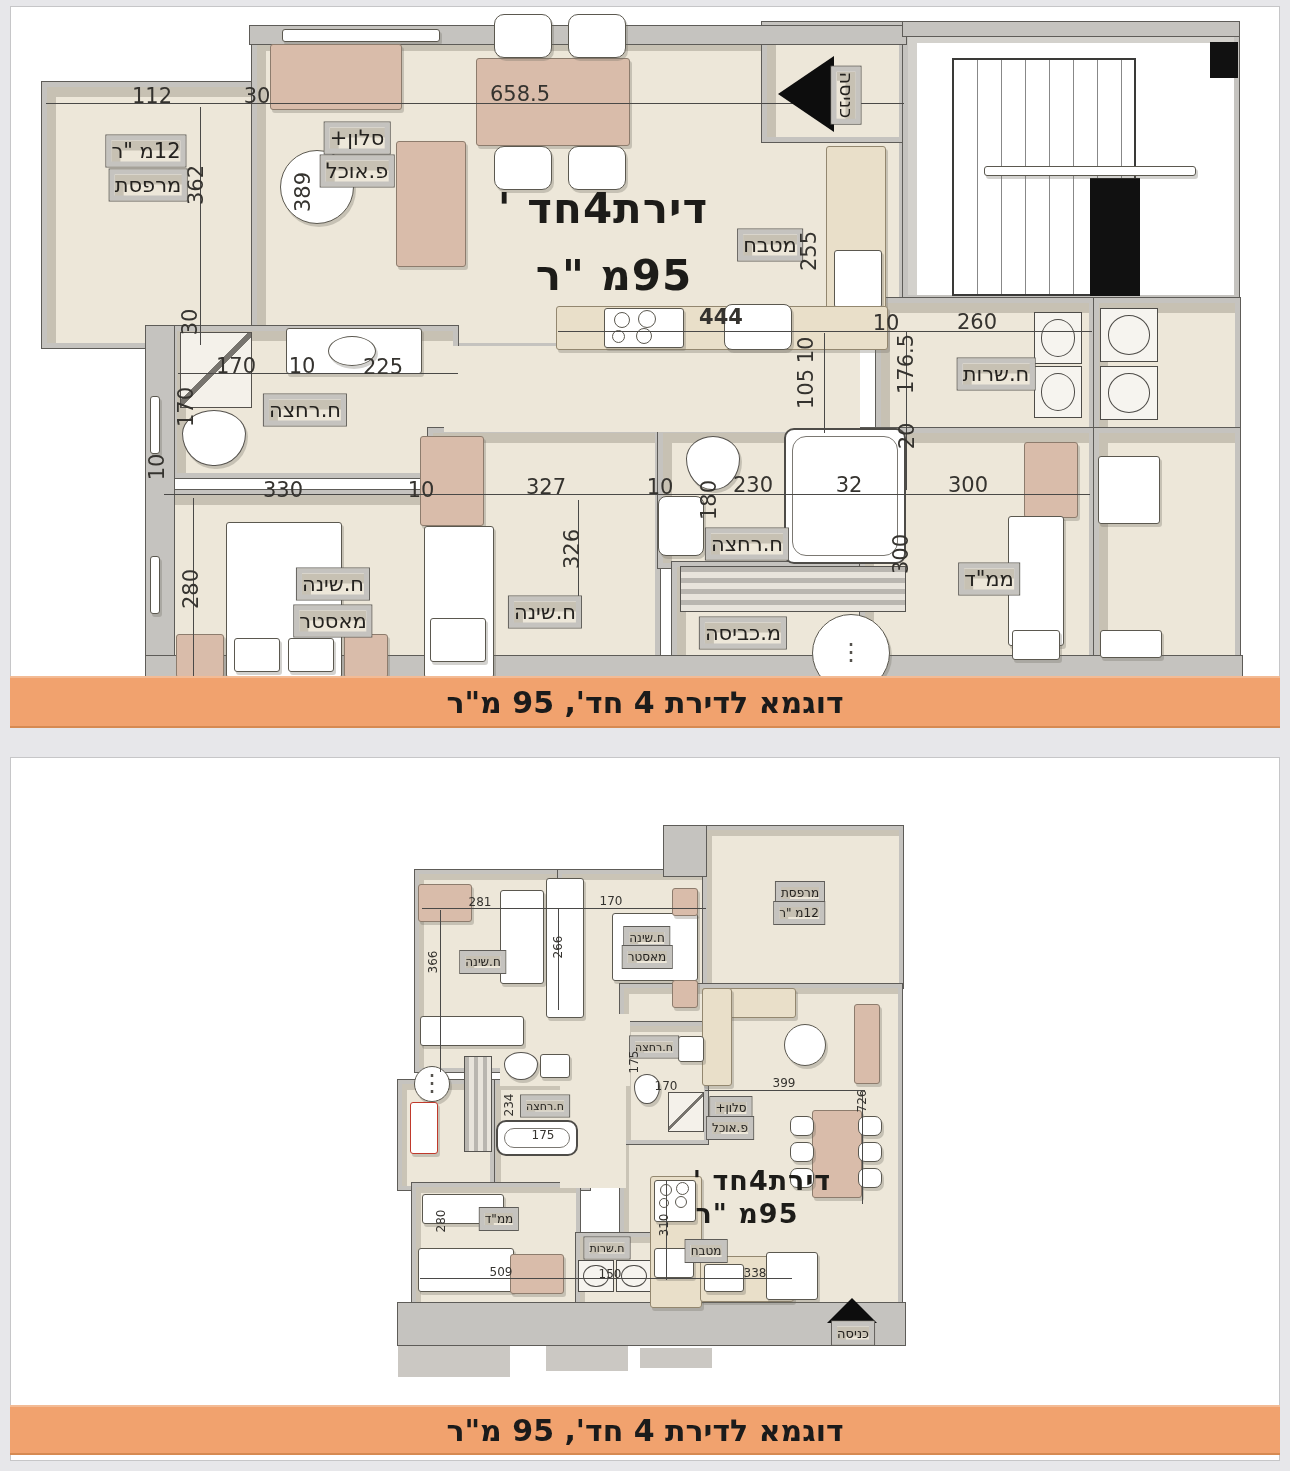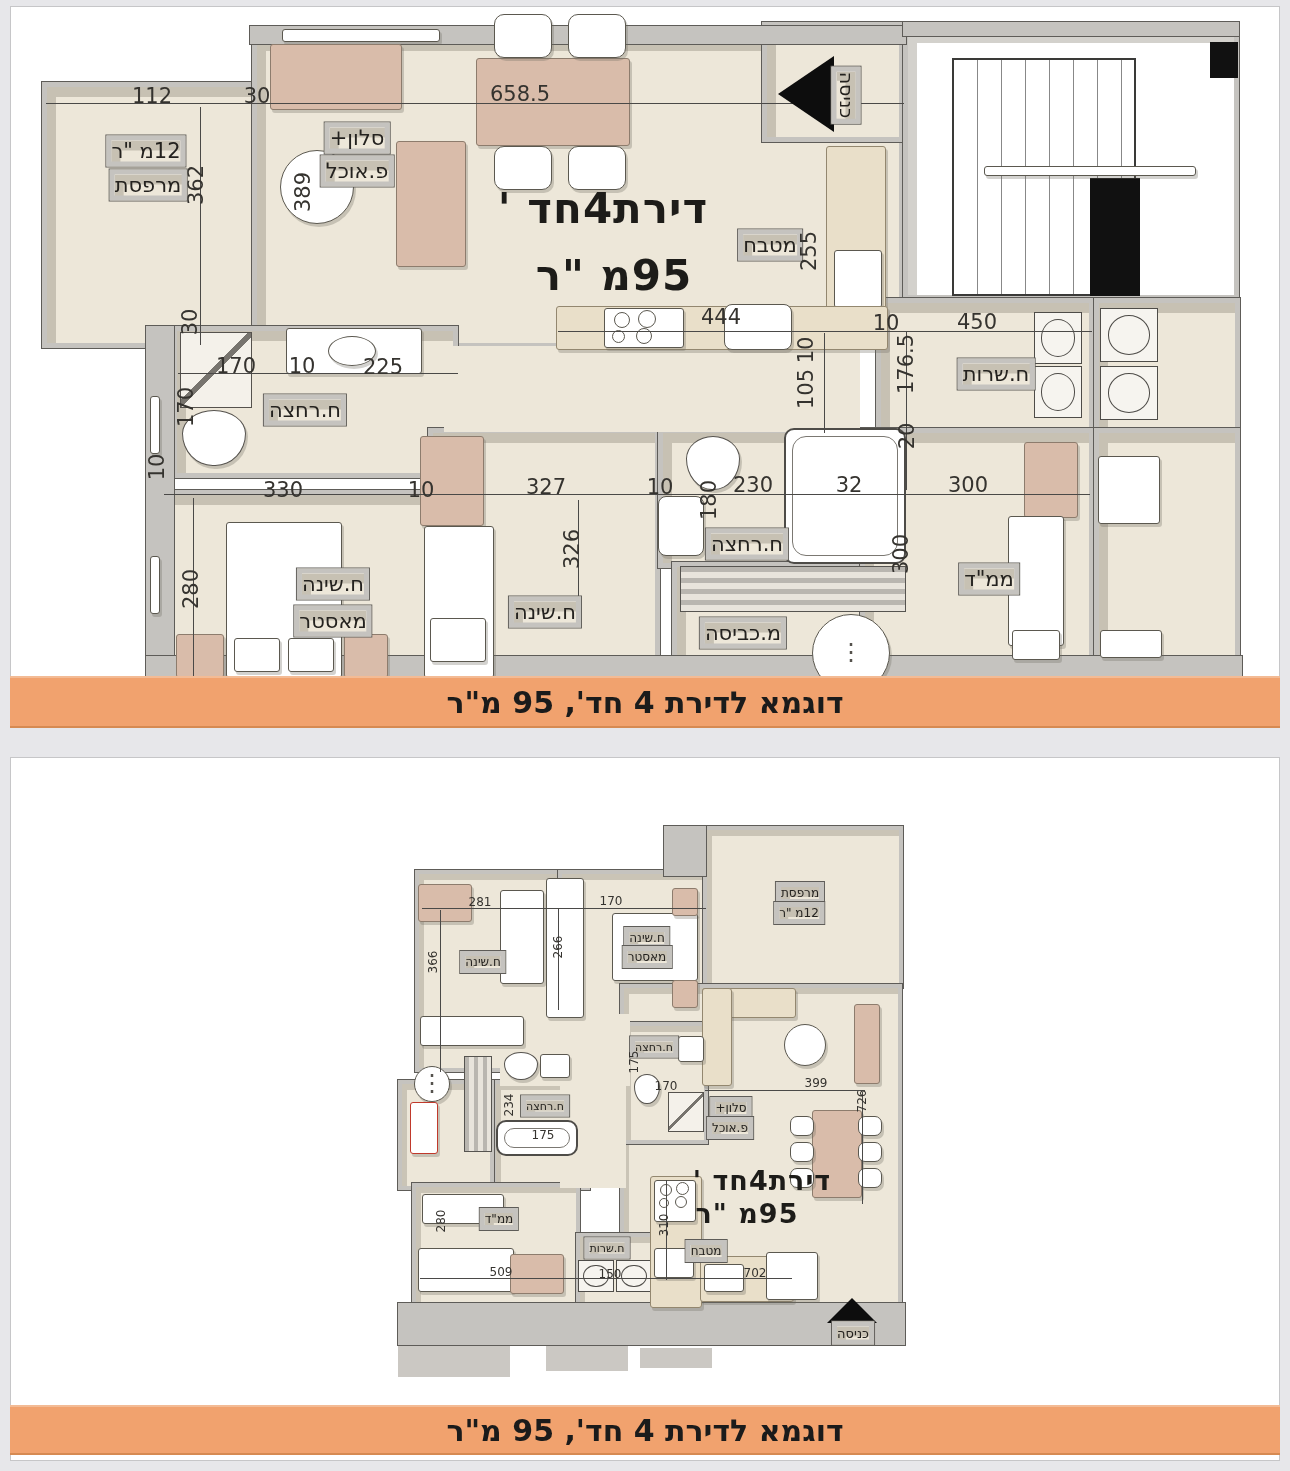--- a/index.html
+++ b/index.html
@@ -176,25 +176,25 @@
       <span class="lbl dim" dir="rtl" style="left: 520px; top: 94px; font-size: 21px; transform: translate(-50%, -50%);">658.5</span>
       <span class="lbl dim" dir="rtl" style="left: 196px; top: 185px; font-size: 21px; transform: translate(-50%, -50%) rotate(-90deg);">362</span>
       <span class="lbl dim" dir="rtl" style="left: 303px; top: 192px; font-size: 21px; transform: translate(-50%, -50%) rotate(-90deg);">389</span>
       <span class="lbl room" dir="rtl" style="left: 357px; top: 138px; font-size: 21px; transform: translate(-50%, -50%);">סלון+</span>
       <span class="lbl room" dir="rtl" style="left: 357px; top: 171px; font-size: 21px; transform: translate(-50%, -50%);">פ.אוכל</span>
       <span class="lbl room" dir="rtl" style="left: 146px; top: 151px; font-size: 21px; transform: translate(-50%, -50%);">12מ "ר</span>
       <span class="lbl room" dir="rtl" style="left: 148px; top: 185px; font-size: 21px; transform: translate(-50%, -50%);">מרפסת</span>
       <span class="lbl room" dir="rtl" style="left: 846px; top: 95px; font-size: 19px; transform: translate(-50%, -50%) rotate(90deg);">כניסה</span>
       <span class="lbl room" dir="rtl" style="left: 770px; top: 245px; font-size: 21px; transform: translate(-50%, -50%);">מטבח</span>
       <span class="lbl dim" dir="rtl" style="left: 809px; top: 251px; font-size: 21px; transform: translate(-50%, -50%) rotate(-90deg);">255</span>
-      <span class="lbl dim" dir="rtl" style="left: 721px; top: 317px; font-size: 21px; transform: translate(-50%, -50%);">444</span>
+      <span class="lbl dim" dir="rtl" style="left: 721px; top: 317px; font-size: 21px; transform: translate(-50%, -50%); font-weight: bold;">444</span>
       <span class="lbl dim" dir="rtl" style="left: 806px; top: 350px; font-size: 21px; transform: translate(-50%, -50%) rotate(-90deg);">10</span>
       <span class="lbl dim" dir="rtl" style="left: 806px; top: 389px; font-size: 21px; transform: translate(-50%, -50%) rotate(-90deg);">105</span>
       <span class="lbl dim" dir="rtl" style="left: 886px; top: 323px; font-size: 21px; transform: translate(-50%, -50%);">10</span>
-      <span class="lbl dim" dir="rtl" style="left: 977px; top: 322px; font-size: 21px; transform: translate(-50%, -50%);">450</span>
+      <span class="lbl dim" dir="rtl" style="left: 977px; top: 322px; font-size: 21px; transform: translate(-50%, -50%);">260</span>
       <span class="lbl dim" dir="rtl" style="left: 906px; top: 364px; font-size: 21px; transform: translate(-50%, -50%) rotate(-90deg);">176.5</span>
       <span class="lbl room" dir="rtl" style="left: 996px; top: 374px; font-size: 21px; transform: translate(-50%, -50%);">ח.שרות</span>
       <span class="lbl dim" dir="rtl" style="left: 907px; top: 436px; font-size: 21px; transform: translate(-50%, -50%) rotate(-90deg);">20</span>
       <span class="lbl dim" dir="rtl" style="left: 236px; top: 366px; font-size: 21px; transform: translate(-50%, -50%);">170</span>
       <span class="lbl dim" dir="rtl" style="left: 302px; top: 366px; font-size: 21px; transform: translate(-50%, -50%);">10</span>
       <span class="lbl dim" dir="rtl" style="left: 383px; top: 367px; font-size: 21px; transform: translate(-50%, -50%);">225</span>
       <span class="lbl room" dir="rtl" style="left: 305px; top: 410px; font-size: 21px; transform: translate(-50%, -50%);">ח.רחצה</span>
       <span class="lbl dim" dir="rtl" style="left: 186px; top: 407px; font-size: 21px; transform: translate(-50%, -50%) rotate(-90deg);">170</span>
       <span class="lbl dim" dir="rtl" style="left: 190px; top: 322px; font-size: 21px; transform: translate(-50%, -50%) rotate(-90deg);">30</span>
       <span class="lbl dim" dir="rtl" style="left: 157px; top: 467px; font-size: 21px; transform: translate(-50%, -50%) rotate(-90deg);">10</span>
@@ -307,35 +307,35 @@
       <span class="lbl dim" dir="rtl" style="left: 433px; top: 962px; font-size: 12px; transform: translate(-50%, -50%) rotate(-90deg);">366</span>
       <span class="lbl dim" dir="rtl" style="left: 558px; top: 947px; font-size: 12px; transform: translate(-50%, -50%) rotate(-90deg);">266</span>
       <span class="lbl room" dir="rtl" style="left: 483px; top: 962px; font-size: 12px; transform: translate(-50%, -50%);">ח.שינה</span>
       <span class="lbl room" dir="rtl" style="left: 647px; top: 938px; font-size: 12px; transform: translate(-50%, -50%);">ח.שינה</span>
       <span class="lbl room" dir="rtl" style="left: 647px; top: 957px; font-size: 12px; transform: translate(-50%, -50%);">מאסטר</span>
       <span class="lbl room" dir="rtl" style="left: 800px; top: 893px; font-size: 12px; transform: translate(-50%, -50%);">מרפסת</span>
       <span class="lbl room" dir="rtl" style="left: 799px; top: 913px; font-size: 12px; transform: translate(-50%, -50%);">12מ "ר</span>
       <span class="lbl room" dir="rtl" style="left: 654px; top: 1047px; font-size: 11px; transform: translate(-50%, -50%);">ח.רחצה</span>
       <span class="lbl dim" dir="rtl" style="left: 634px; top: 1062px; font-size: 12px; transform: translate(-50%, -50%) rotate(-90deg);">175</span>
       <span class="lbl dim" dir="rtl" style="left: 666px; top: 1086px; font-size: 12px; transform: translate(-50%, -50%);">170</span>
-      <span class="lbl dim" dir="rtl" style="left: 816px; top: 1083px; font-size: 12px; transform: translate(-50%, -50%);">399</span>
+      <span class="lbl dim" dir="rtl" style="left: 784px; top: 1083px; font-size: 12px; transform: translate(-50%, -50%);">399</span>
       <span class="lbl dim" dir="rtl" style="left: 862px; top: 1101px; font-size: 12px; transform: translate(-50%, -50%) rotate(-90deg);">726</span>
       <span class="lbl room" dir="rtl" style="left: 731px; top: 1108px; font-size: 12px; transform: translate(-50%, -50%);">סלון+</span>
       <span class="lbl room" dir="rtl" style="left: 730px; top: 1128px; font-size: 12px; transform: translate(-50%, -50%);">פ.אוכל</span>
       <span class="lbl dim" dir="rtl" style="left: 509px; top: 1105px; font-size: 12px; transform: translate(-50%, -50%) rotate(-90deg);">234</span>
       <span class="lbl room" dir="rtl" style="left: 545px; top: 1106px; font-size: 11px; transform: translate(-50%, -50%);">ח.רחצה</span>
       <span class="lbl dim" dir="rtl" style="left: 543px; top: 1135px; font-size: 12px; transform: translate(-50%, -50%);">175</span>
       <span class="lbl room" dir="rtl" style="left: 499px; top: 1219px; font-size: 12px; transform: translate(-50%, -50%);">ממ"ד</span>
       <span class="lbl dim" dir="rtl" style="left: 441px; top: 1221px; font-size: 12px; transform: translate(-50%, -50%) rotate(-90deg);">280</span>
       <span class="lbl dim" dir="rtl" style="left: 501px; top: 1272px; font-size: 12px; transform: translate(-50%, -50%);">509</span>
       <span class="lbl room" dir="rtl" style="left: 607px; top: 1248px; font-size: 11px; transform: translate(-50%, -50%);">ח.שרות</span>
       <span class="lbl dim" dir="rtl" style="left: 610px; top: 1274px; font-size: 12px; transform: translate(-50%, -50%);">150</span>
       <span class="lbl room" dir="rtl" style="left: 706px; top: 1251px; font-size: 12px; transform: translate(-50%, -50%);">מטבח</span>
       <span class="lbl dim" dir="rtl" style="left: 664px; top: 1225px; font-size: 12px; transform: translate(-50%, -50%) rotate(-90deg);">310</span>
-      <span class="lbl dim" dir="rtl" style="left: 755px; top: 1273px; font-size: 12px; transform: translate(-50%, -50%);">702</span>
+      <span class="lbl dim" dir="rtl" style="left: 755px; top: 1273px; font-size: 12px; transform: translate(-50%, -50%);">338</span>
       <span class="lbl title" dir="rtl" style="left: 762px; top: 1180px; font-size: 27px; transform: translate(-50%, -50%);">דירת4חד '</span>
       <span class="lbl title" dir="rtl" style="left: 747px; top: 1213px; font-size: 27px; transform: translate(-50%, -50%);">95מ "ר</span>
       <span class="lbl room" dir="rtl" style="left: 853px; top: 1333px; font-size: 13px; transform: translate(-50%, -50%);">כניסה</span>
     </div>
 </div>
 
 <div class="banner" style="top:1405px;height:50px">
   <span dir="rtl">דוגמא לדירת 4 חד', 95 מ"ר</span>
 </div>
 

